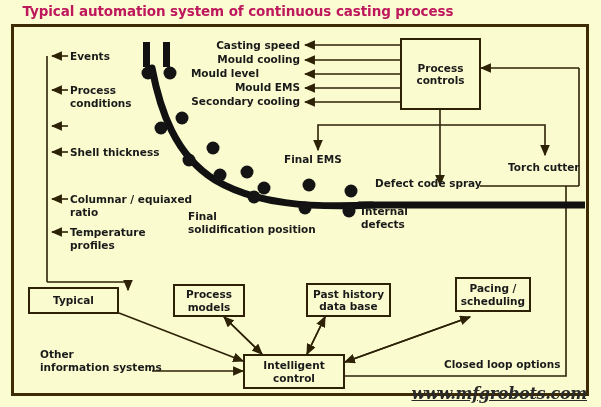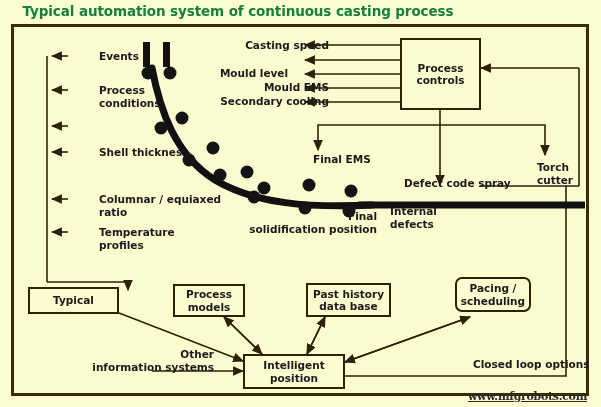--- a/index.html
+++ b/index.html
@@ -17,21 +17,21 @@
     overflow: hidden;
   }
   .diagram-title {
     position: absolute;
     left: 0;
     top: 3px;
     width: 476px;
     text-align: center;
     font-size: 13.5px;
     font-weight: bold;
-    color: #15803d;
+    color: #be185d;
     letter-spacing: -0.1px;
   }
   .outer-frame {
     position: absolute;
     left: 11px;
     top: 24px;
     width: 578px;
     height: 372px;
     border: 3px solid #3d2b06;
     background: #fbfbd0;
@@ -45,24 +45,23 @@
     height: 407px;
     pointer-events: none;
   }
   .lbl {
     position: absolute;
     font-size: 10.5px;
     font-weight: bold;
     color: #1a1a1a;
     line-height: 12.5px;
     white-space: pre-line;
-    padding-left: 29px;
   }
   .lbl.r { text-align: right; }
-  .lbl.c { text-align: right; }
+  .lbl.c { text-align: left; }
   .nodebox {
     position: absolute;
     border: 2px solid #2d2206;
     background: #fbfbd0;
     box-sizing: border-box;
     display: flex;
     align-items: center;
     justify-content: center;
     text-align: center;
     font-size: 10.5px;
@@ -73,25 +72,26 @@
   }
   .mould {
     position: absolute;
     background: #111111;
   }
   .watermark {
     position: absolute;
     right: 14px;
     bottom: 4px;
     font-family: "DejaVu Serif", serif;
-    font-size: 11px;
+    font-size: 16px;
     font-weight: bold;
     color: #2a2a2a;
     text-decoration: underline;
     letter-spacing: -0.3px;
+    font-style: italic;
   }
 </style>
 </head>
 <body>
 
 <div id="root">
 
   <div class="diagram-title">Typical automation system of continuous casting process</div>
 
   <div class="outer-frame"></div>
@@ -154,20 +154,21 @@
   <div class="lbl" style="left:70px; top:50px;">Events</div>
   <div class="lbl" style="left:70px; top:84px;">Process
 conditions</div>
   <div class="lbl" style="left:70px; top:146px;">Shell thickness</div>
   <div class="lbl" style="left:70px; top:193px;">Columnar / equiaxed
 ratio</div>
   <div class="lbl" style="left:70px; top:226px;">Temperature
 profiles</div>
 
   <div class="lbl r" style="left:150px; top:39px; width:150px;">Casting speed</div>
+  <div class="lbl r" style="left:150px; top:53px; width:150px;">Mould cooling</div>
   <div class="lbl r" style="left:150px; top:67px; width:150px;text-align:center;">Mould level</div>
   <div class="lbl r" style="left:150px; top:81px; width:150px;">Mould EMS</div>
   <div class="lbl r" style="left:150px; top:95px; width:150px;">Secondary cooling</div>
 
   <div class="mould" style="left:143px; top:42px; width:7px; height:25px;"></div>
   <div class="mould" style="left:163px; top:42px; width:7px; height:25px;"></div>
 
   <svg class="wires" viewBox="0 0 601 407">
 
     <path d="M152,68 C160,110 175,155 215,180 C255,204 310,208 372,205" stroke="#111111" stroke-width="7" fill="none" stroke-linecap="round"></path>
@@ -204,25 +205,25 @@
 controls</div>
 
   <div class="nodebox" style="left:28px; top:287px; width:91px; height:27px;">Typical</div>
 
   <div class="nodebox" style="left:173px; top:284px; width:72px; height:33px;">Process
 models</div>
 
   <div class="nodebox" style="left:306px; top:283px; width:85px; height:34px;">Past history
 data base</div>
 
-  <div class="nodebox" style="left:455px; top:277px; width:76px; height:35px;border-radius:7px;">Pacing /
+  <div class="nodebox" style="left:455px; top:277px; width:76px; height:35px;">Pacing /
 scheduling</div>
 
   <div class="nodebox" style="left:243px; top:354px; width:102px; height:35px;">Intelligent
-position</div>
+control</div>
 
   <div class="lbl c" style="left:40px; top:348px; width:145px;">Other
 information systems</div>
 
   <div class="lbl" style="left:444px; top:358px;">Closed loop options</div>
 
   <div class="watermark">www.mfgrobots.com</div>
 
 </div>
 

